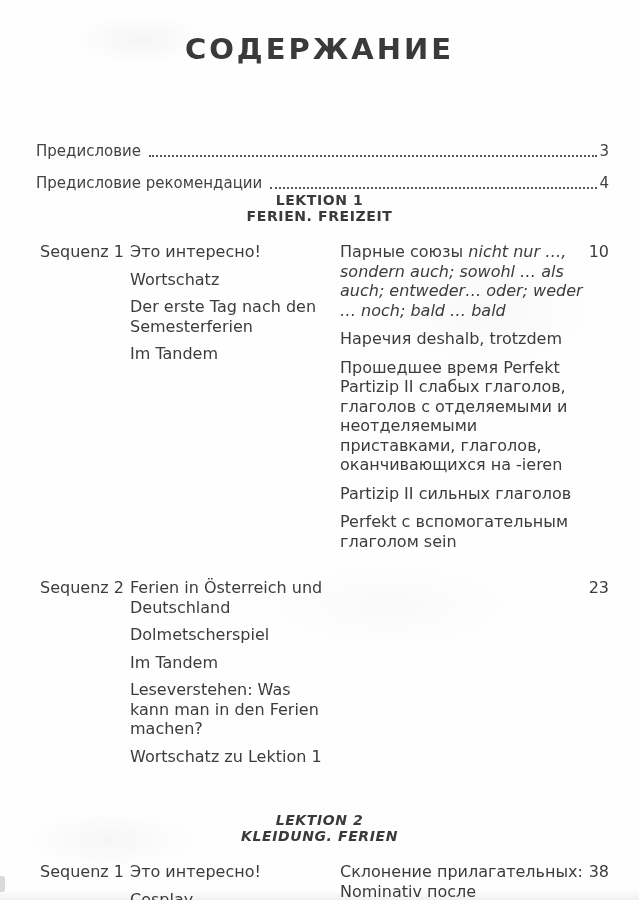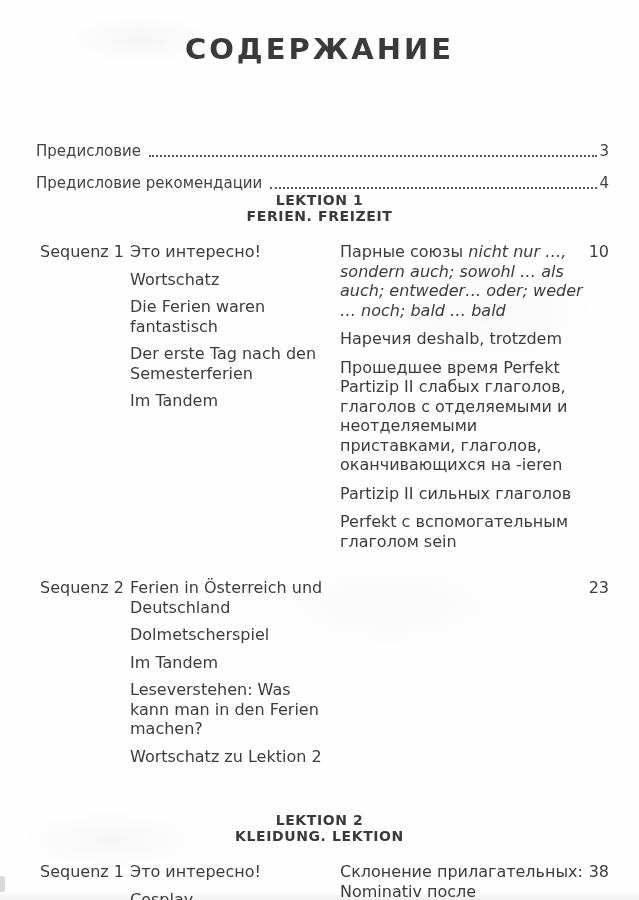--- a/index.html
+++ b/index.html
@@ -46,21 +46,21 @@
 
   .lek-heading {
     text-align:center;
     font-weight:bold;
     font-size:14px;
     line-height:16px;
     letter-spacing:0.6px;
     color:#3a3a3a;
   }
   .lek-heading.first { }
-  .lek-heading.second { margin-top:38px; }
+  .lek-heading.second { margin-top:38px;font-style:italic; }
 
   .seq-row {
     display:flex;
     align-items:flex-start;
     margin:18px 30px 0 40px;
     font-size:16px;
     line-height:19.5px;
   }
   .seq-label { width:90px; flex:none; }
   .seq-topics { width:200px; flex:none; }
@@ -101,52 +101,51 @@
     <div class="lek-heading first">
       <div>LEKTION 1</div>
       <div>FERIEN. FREIZEIT</div>
     </div>
 
     <div class="seq-row">
       <div class="seq-label">Sequenz 1</div>
       <div class="seq-topics">
         <p>Это интересно!</p>
         <p>Wortschatz</p>
-        <p>Die Ferien waren fantastisch</p>
         <p>Der erste Tag nach den Semesterferien</p>
         <p>Im Tandem</p>
       </div>
       <div class="seq-grammar">
         <p><span>Парные союзы </span><span class="it">nicht nur …, sondern auch; sowohl … als auch; entweder… oder; weder … noch; bald … bald</span></p>
         <p>Наречия deshalb, trotzdem</p>
         <p>Прошедшее время Perfekt Partizip II слабых глаголов, глаголов с отделяемыми и неотделяемыми приставками, глаголов, оканчивающихся на -ieren</p>
         <p>Partizip II сильных глаголов</p>
         <p>Perfekt с вспомогательным глаголом sein</p>
       </div>
       <div class="seq-page">10</div>
     </div>
 
     <div class="seq-row">
       <div class="seq-label">Sequenz 2</div>
       <div class="seq-topics">
         <p>Ferien in Österreich und Deutschland</p>
         <p>Dolmetscherspiel</p>
         <p>Im Tandem</p>
         <p>Leseverstehen: Was kann man in den Ferien machen?</p>
-        <p>Wortschatz zu Lektion 2</p>
+        <p>Wortschatz zu Lektion 1</p>
       </div>
       <div class="seq-grammar"></div>
       <div class="seq-page">23</div>
     </div>
   </section>
 
   <section>
     <div class="lek-heading second">
       <div>LEKTION 2</div>
-      <div>KLEIDUNG. LEKTION</div>
+      <div>KLEIDUNG. FERIEN</div>
     </div>
 
     <div class="seq-row">
       <div class="seq-label">Sequenz 1</div>
       <div class="seq-topics">
         <p>Это интересно!</p>
         <p>Cosplay</p>
         <p>Das Wetter in Deutschland</p>
 
       </div>

